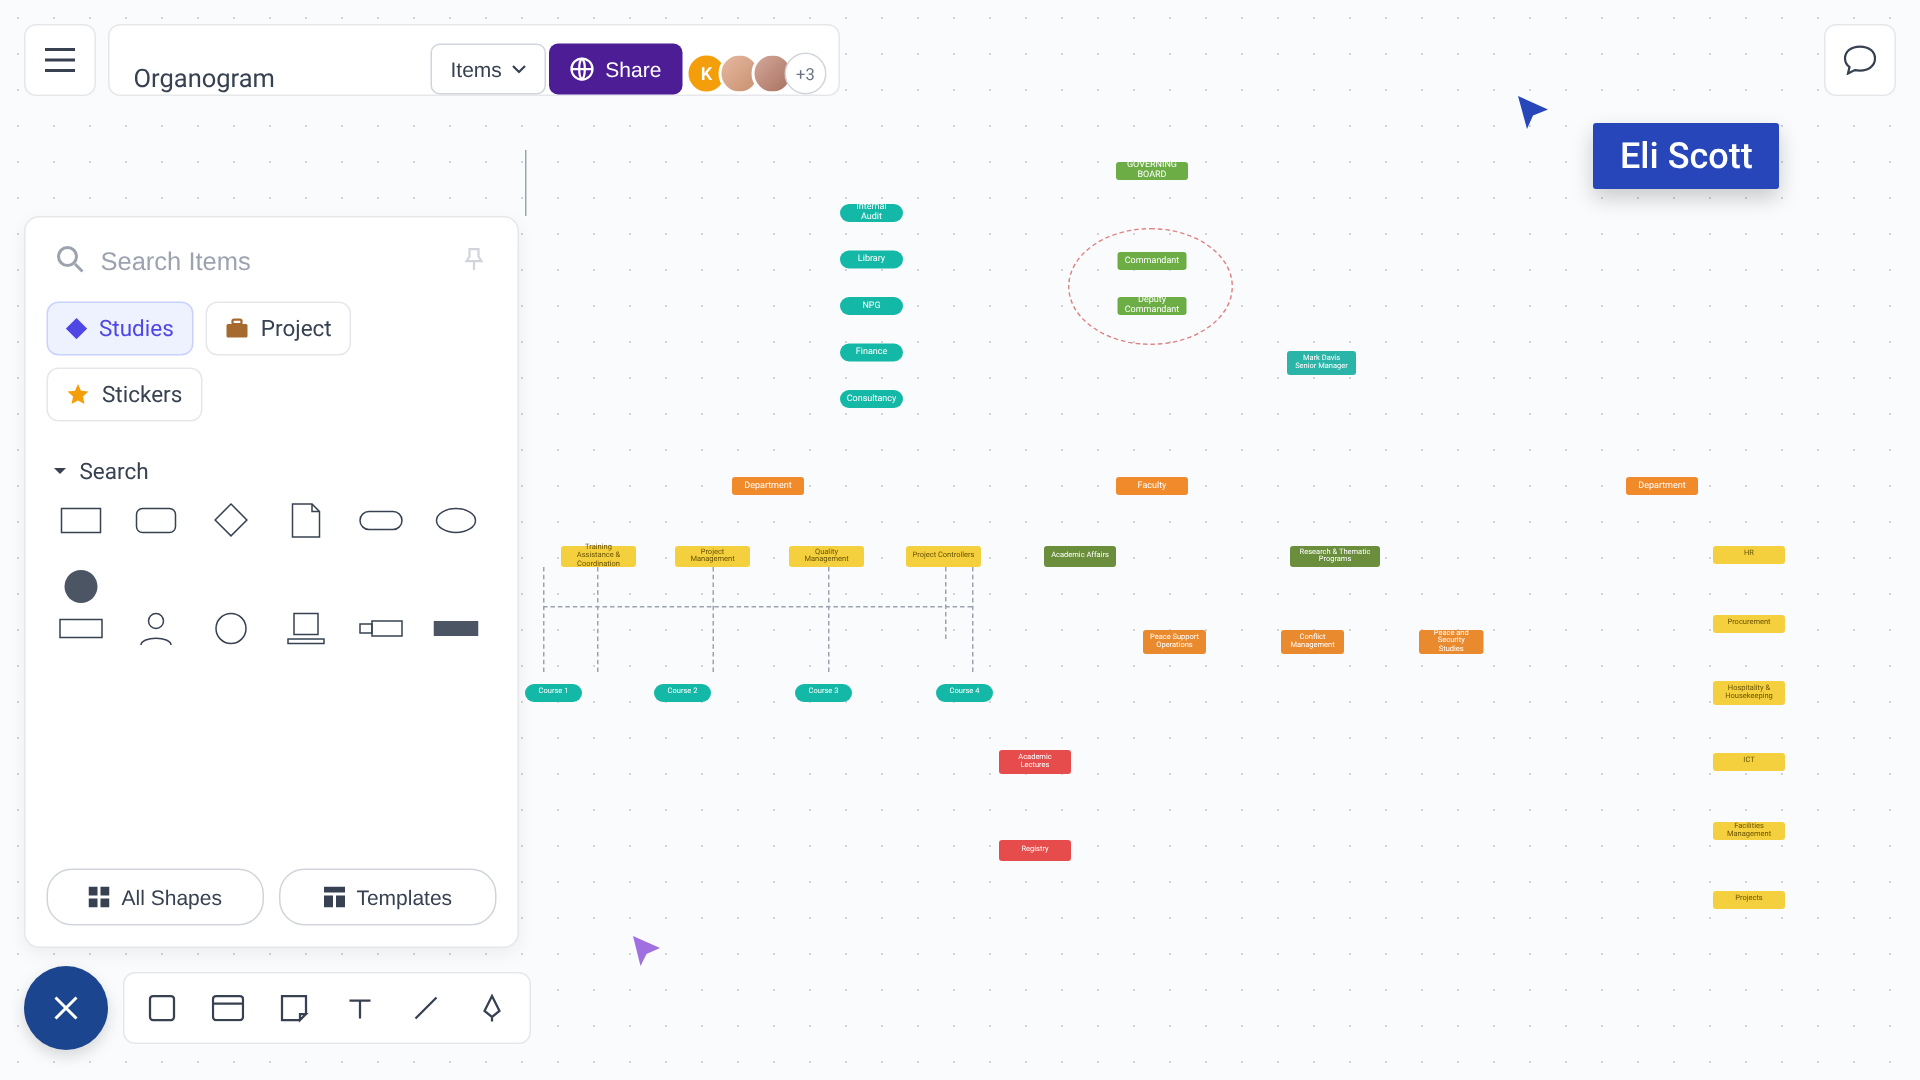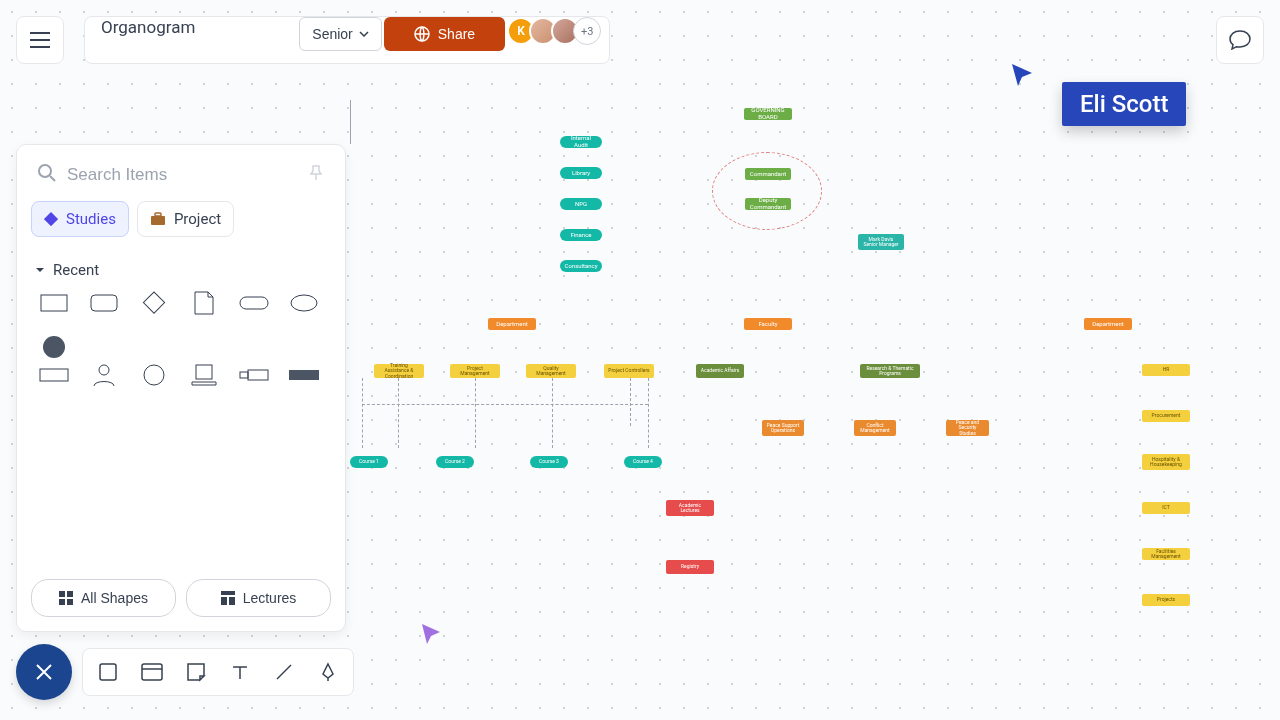--- a/index.html
+++ b/index.html
@@ -14,30 +14,30 @@
 
 
 .topbar { position: absolute; top: 16px; left: 16px; display: flex; gap: 8px; align-items: center; }
 .menu-btn {
   width: 48px; height: 48px; background: #fff; border: 1px solid #e5e7eb;
   border-radius: 8px; display: flex; align-items: center; justify-content: center;
   cursor: pointer;
 }
 .title-bar {
   height: 48px; background: #fff; border: 1px solid #e5e7eb; border-radius: 8px;
-  display: flex; align-items: flex-start; padding: 0 8px 0 16px; gap: 2px; margin-left: 12px;
+  display: flex; align-items: flex-end; padding: 0 8px 0 16px; gap: 2px;
 }
 .doc-title { font-size: 17px; color: #374151; font-weight: 400; }
 .export-btn {
   height: 34px; padding: 0 12px; background: #fff; border: 1px solid #d1d5db;
   border-radius: 6px; display: flex; align-items: center; gap: 6px; cursor: pointer;
   font-size: 14px; color: #374151;
 }
 .share-btn {
-  height: 34px; padding: 0 30px; background: #c2410c; border: none;
+  height: 34px; padding: 0 14px; background: #4c1d95; border: none;
   border-radius: 6px; display: flex; align-items: center; gap: 8px; cursor: pointer;
   font-size: 14px; color: #fff; font-weight: 500;
 }
 .avatars { display: flex; align-items: center; }
 .avatar {
   width: 28px; height: 28px; border-radius: 50%; border: 2px solid #fff;
   margin-left: -6px; display: flex; align-items: center; justify-content: center;
   font-size: 12px; font-weight: 600; color: #fff;
 }
 .av1 { background: #f59e0b; margin-left: 0; }
@@ -157,21 +157,21 @@
 <div class="topbar">
   <div class="menu-btn">
     <svg width="20" height="16" viewBox="0 0 20 16">
         <path d="M0 1h20M0 8h20M0 15h20" stroke="#374151" stroke-width="2"></path>
       </svg>
   </div>
   <div class="title-bar">
     <span class="doc-title">Organogram</span>
     <div style="width:100px"></div>
     <button class="export-btn">
-      <span>Senior</span>
+      <span>Items</span>
       <svg width="10" height="6" viewBox="0 0 10 6">
           <path d="M1 1l4 4 4-4" stroke="#374151" stroke-width="1.5" fill="none"></path>
         </svg>
     </button>
     <button class="share-btn">
       <svg width="16" height="16" viewBox="0 0 16 16">
           <circle cx="8" cy="8" r="7" stroke="#fff" stroke-width="1.5" fill="none"></circle>
           <path d="M1 8h14M8 1c2.5 2 2.5 12 0 14M8 1c-2.5 2-2.5 12 0 14" stroke="#fff" stroke-width="1.5" fill="none"></path>
         </svg>
       <span>Share</span>
@@ -214,27 +214,33 @@
         </svg>
       <span>Studies</span>
     </div>
     <div class="cat-tab">
       <svg width="16" height="14" viewBox="0 0 16 14">
           <rect x="1" y="4" width="14" height="9" rx="1" fill="#a66a2e"></rect>
           <rect x="5" y="1" width="6" height="3" rx="1" fill="none" stroke="#a66a2e" stroke-width="1.5"></rect>
         </svg>
       <span>Project</span>
     </div>
+    <div class="cat-tab">
+      <svg width="16" height="16" viewBox="0 0 16 16">
+          <path d="M8 1l2 4.5 5 .5-3.7 3.3 1 5L8 12l-4.3 2.3 1-5L1 6l5-.5z" fill="#f59e0b"></path>
+        </svg>
+      <span>Stickers</span>
+    </div>
   </div>
 
   <div class="section-head">
     <svg width="10" height="8" viewBox="0 0 10 8">
         <path d="M1 2l4 4 4-4" fill="#374151"></path>
       </svg>
-    <span>Recent</span>
+    <span>Search</span>
   </div>
   <div class="shape-grid">
     <div class="shape-cell">
         <svg width="28" height="18">
           <rect x="1" y="1" width="26" height="16" stroke="#374151" fill="none"></rect>
         </svg>
       </div>
     <div class="shape-cell">
         <svg width="28" height="18">
           <rect x="1" y="1" width="26" height="16" rx="4" stroke="#374151" fill="none"></rect>
@@ -312,21 +318,21 @@
           <rect x="8" y="8" width="6" height="6" fill="#374151"></rect>
         </svg>
       <span>All Shapes</span>
     </button>
     <button class="pf-btn">
       <svg width="14" height="14" viewBox="0 0 14 14">
           <rect x="0" y="0" width="14" height="4" fill="#374151"></rect>
           <rect x="0" y="6" width="6" height="8" fill="#374151"></rect>
           <rect x="8" y="6" width="6" height="8" fill="#374151"></rect>
         </svg>
-      <span>Lectures</span>
+      <span>Templates</span>
     </button>
   </div>
 </div>
 
 <div class="bottom-bar">
   <div class="close-circle">
     <svg width="18" height="18" viewBox="0 0 18 18">
         <path d="M2 2l14 14M16 2L2 16" stroke="#fff" stroke-width="2"></path>
       </svg>
   </div>

